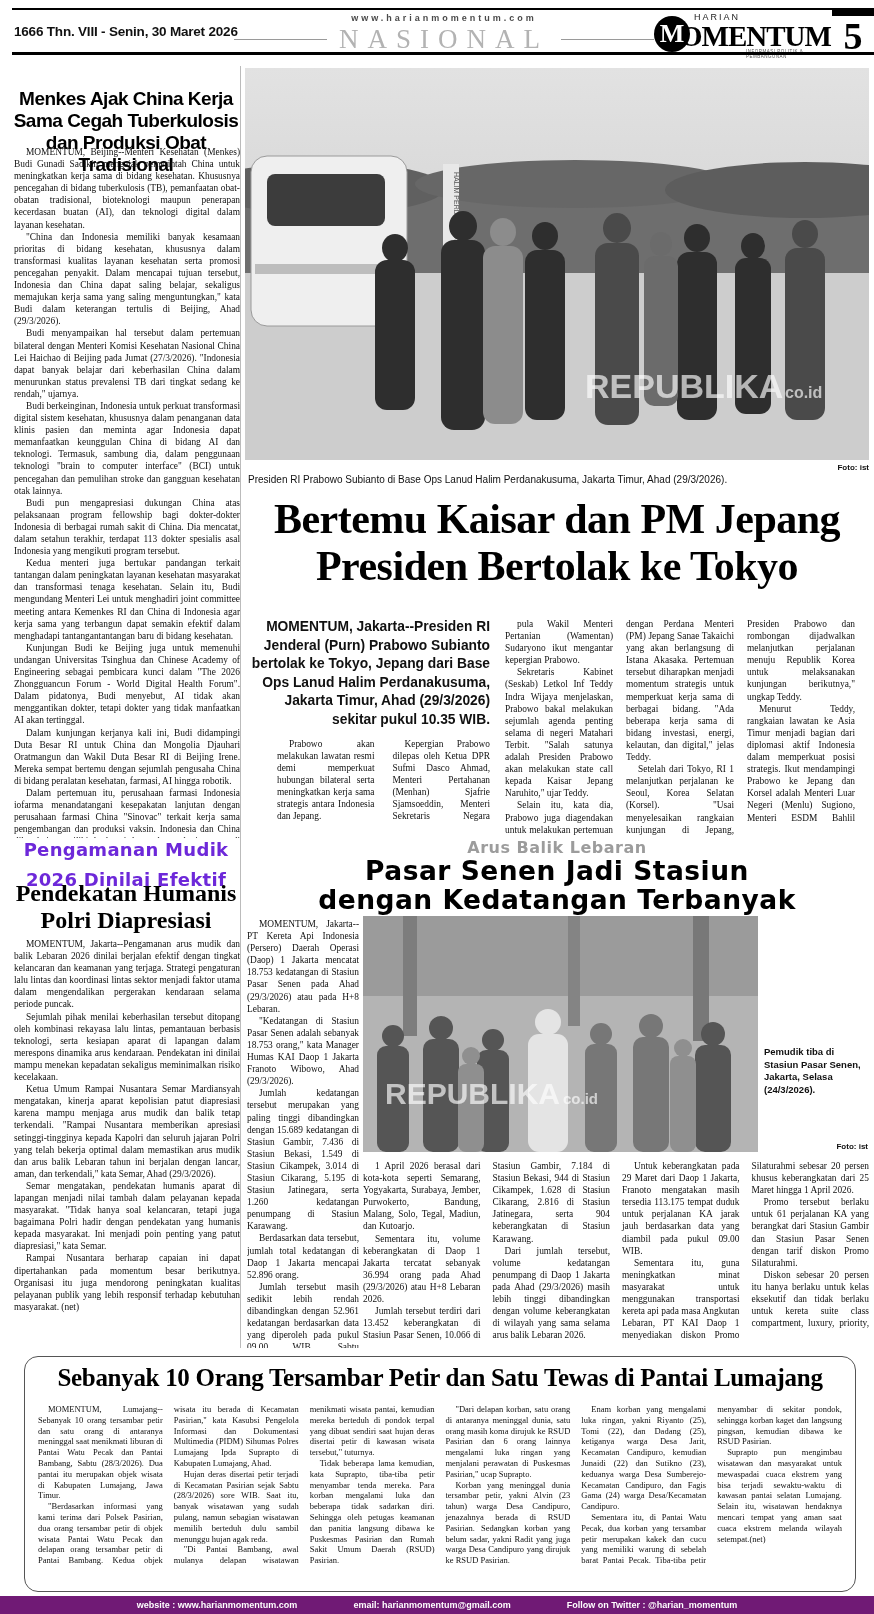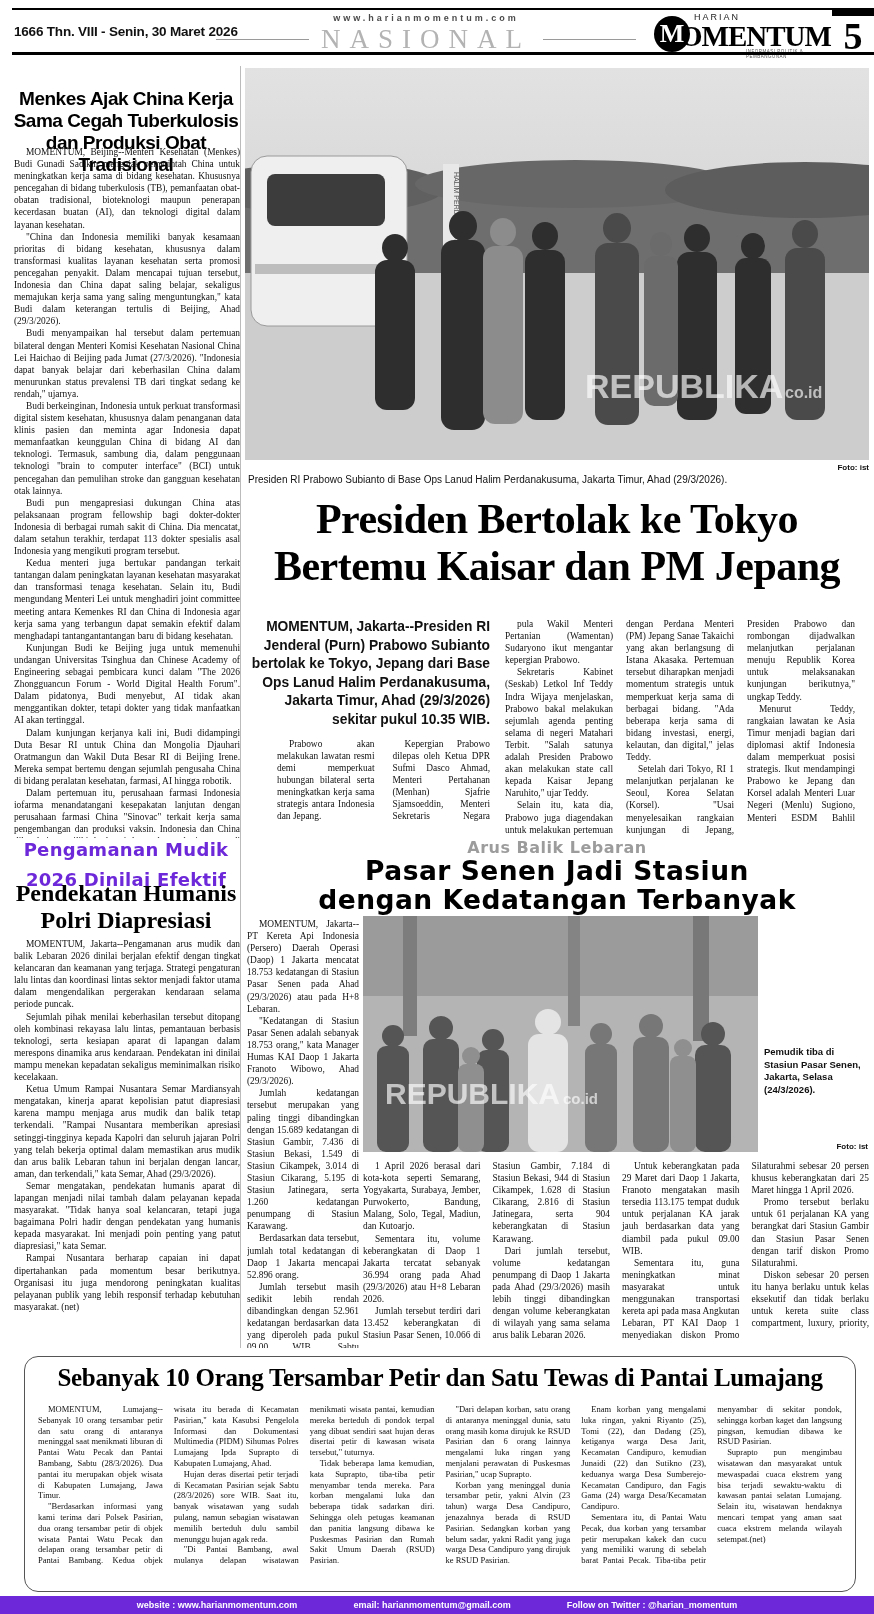--- a/index.html
+++ b/index.html
@@ -7,21 +7,21 @@
   #page {
     position:relative; width:874px; height:1614px; margin:0 auto;
     background:#ffffff; overflow:hidden;
     font-family:"Liberation Serif", serif; color:#111;
   }
   
   .rule-top    { position:absolute; left:12px; right:0; top:8px;  height:2px; background:#000; }
   .rule-bottom { position:absolute; left:12px; right:0; top:52px; height:3px; background:#000; }
   .edition { position:absolute; left:14px; top:24px; font-family:"Liberation Sans",sans-serif;
              font-weight:bold; font-size:13.5px; letter-spacing:-0.2px; }
-  .masthead-center { position:absolute; left:216px; top:13px; width:420px; text-align:center; }
+  .masthead-center { position:absolute; left:234px; top:13px; width:420px; text-align:center; }
   .site-url { font-family:"Liberation Sans",sans-serif; font-weight:bold; font-size:9px;
               letter-spacing:3px; color:#4a4a4a; }
   .nasional-row { display:flex; align-items:center; margin-top:1px; }
   .nasional-row .dash { flex:1; height:1.5px; background:#9a9a9a; }
   .section-title { font-family:"Liberation Serif",serif; font-size:27px; color:#b3b3b3;
                    letter-spacing:9px; padding:0 12px; white-space:nowrap; }
   .logo { position:absolute; left:640px; top:12px; width:186px; height:42px;margin-left:14px; }
   .logo-circle { position:absolute; left:0; top:4px; width:36px; height:36px; border-radius:50%;
                  background:#000; color:#fff; text-align:center; line-height:36px;
                  font-family:"Liberation Serif",serif; font-weight:bold; font-size:26px; }
@@ -95,21 +95,21 @@
   
   .box { position:absolute; left:24px; top:1356px; width:832px; height:236px;
          border:1.5px solid #555; border-radius:14px; background:#fff; }
   .b-head { position:absolute; left:36px; top:1364px; width:808px; text-align:center;
             font-family:"Liberation Serif",serif; font-weight:bold; font-size:25px;
             letter-spacing:-0.3px; color:#000; }
   .b-body { position:absolute; left:38px; top:1404px; width:804px; height:180px;
             column-count:6; column-gap:11px; overflow:hidden; }
   .b-body p { text-align:justify; text-indent:10px; font-size:8.5px; line-height:10.8px; }
   
-  .footer { position:absolute; left:0; top:1596px; width:874px; height:18px; background:#6d28d9;
+  .footer { position:absolute; left:0; top:1596px; width:874px; height:18px; background:#701a75;
             display:flex; align-items:center; justify-content:center; gap:56px;
             font-family:"Liberation Sans",sans-serif; font-weight:bold; font-size:9px; color:#fff; }
   
   .wm { opacity:0.65; fill:#ffffff; font-family:"Liberation Sans",sans-serif; font-weight:bold; }
 </style>
 </head>
 <body>
 
 <div id="page">
 
@@ -208,22 +208,22 @@
           <rect x="399" y="188" width="34" height="150" rx="10"></rect>
       </g>
       <text class="wm" x="340" y="330" font-size="34">REPUBLIKA</text>
       <text class="wm" x="540" y="330" font-size="16">co.id</text>
     </svg>
   </div>
   <div class="caption-credit-top">Foto: ist</div>
   <div class="caption-top">Presiden RI Prabowo Subianto di Base Ops Lanud Halim Perdanakusuma, Jakarta Timur, Ahad (29/3/2026).</div>
 
   <div class="main-head">
+    <div>Bertemu Kaisar dan PM Jepang</div>
     <div>Presiden Bertolak ke Tokyo</div>
-    <div>Bertemu Kaisar dan PM Jepang</div>
   </div>
   <div class="main-body">
     <div class="main-left">
       <div class="main-lede">MOMENTUM, Jakarta--Presiden RI Jenderal (Purn) Prabowo Subianto bertolak ke Tokyo, Jepang dari Base Ops Lanud Halim Perdanakusuma, Jakarta Timur, Ahad (29/3/2026) sekitar pukul 10.35 WIB.</div>
       <div class="main-left-cols">
           <p>Prabowo akan melakukan lawatan resmi demi memperkuat hubungan bilateral serta meningkatkan kerja sama strategis antara Indonesia dan Jepang.</p>
           <p>Kepergian Prabowo dilepas oleh Ketua DPR Sufmi Dasco Ahmad, Menteri Pertahanan (Menhan) Sjafrie Sjamsoeddin, Menteri Sekretaris Negara (Mensesneg) Prasetyo Hadi, Panglima TNI Jenderal Agus Subiyanto, serta Kapolri Jenderal Listyo Sigit Prabowo. Terlihat</p>
         </div>
     </div>
     <div class="main-right-cols">

